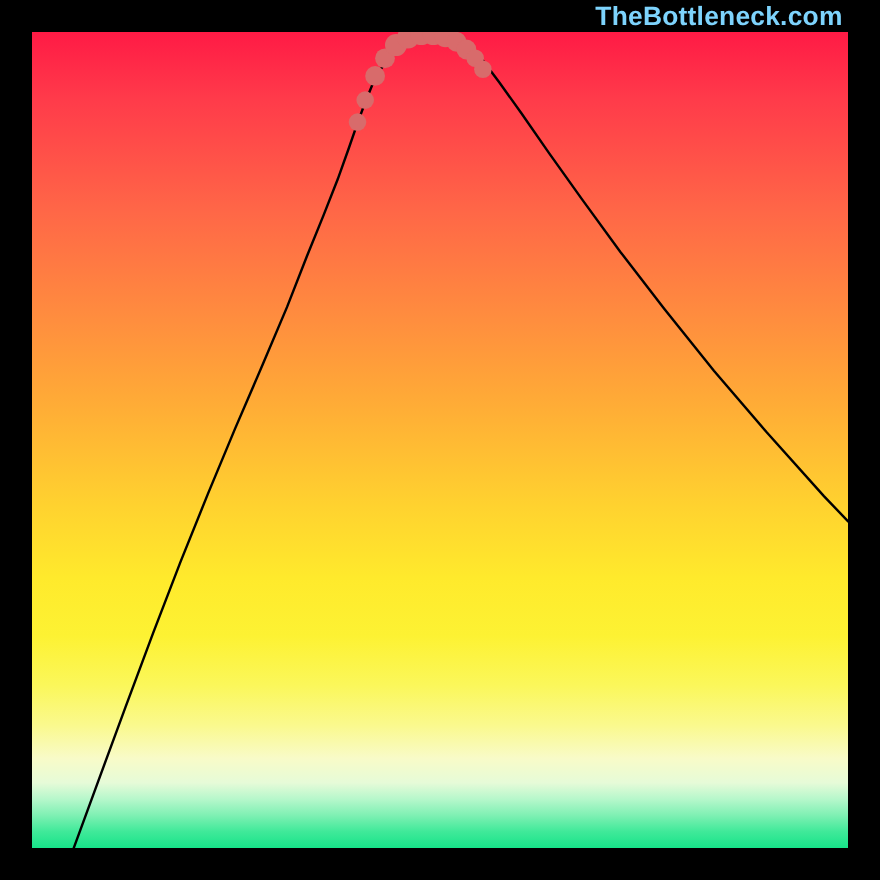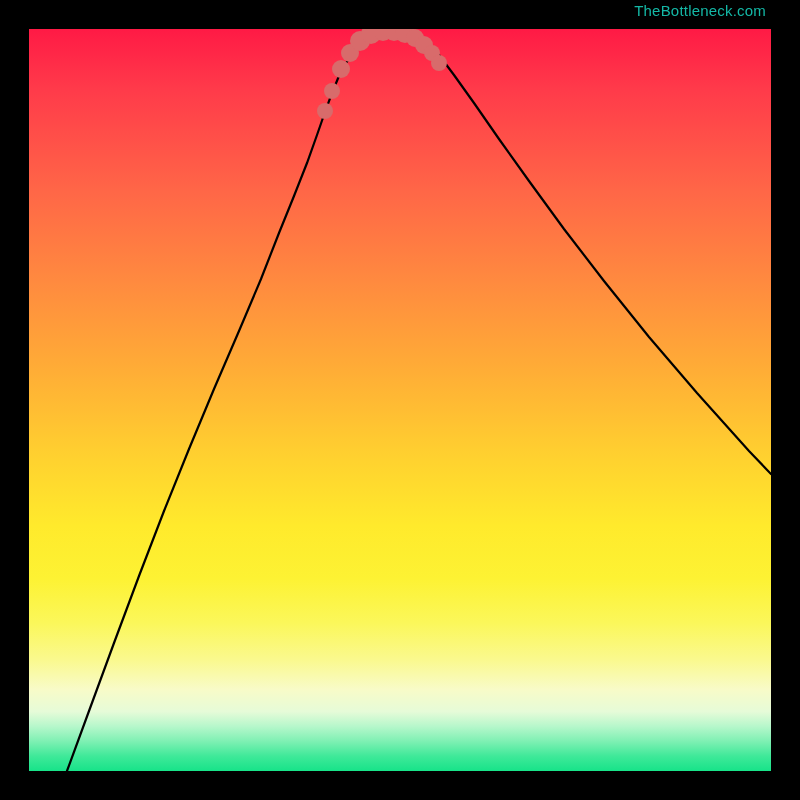--- a/index.html
+++ b/index.html
@@ -51,23 +51,23 @@
       #b6f7cb 94%,
       #7ef0b3 96%,
       #3fe999 98%,
       #17e389 100%
     );
   }
   .watermark {
     position: absolute;
     top: 2px;
     right: 34px;
-    color: #14b8a6;
-    font-size: 15px;
-    font-weight: 400;
+    color: #7dd3fc;
+    font-size: 24px;
+    font-weight: 700;
     letter-spacing: 0.2px;
     z-index: 5;
     user-select: none;
   }
   svg.curve {
     position: absolute;
     left: 0;
     top: 0;
     width: 100%;
     height: 100%;

